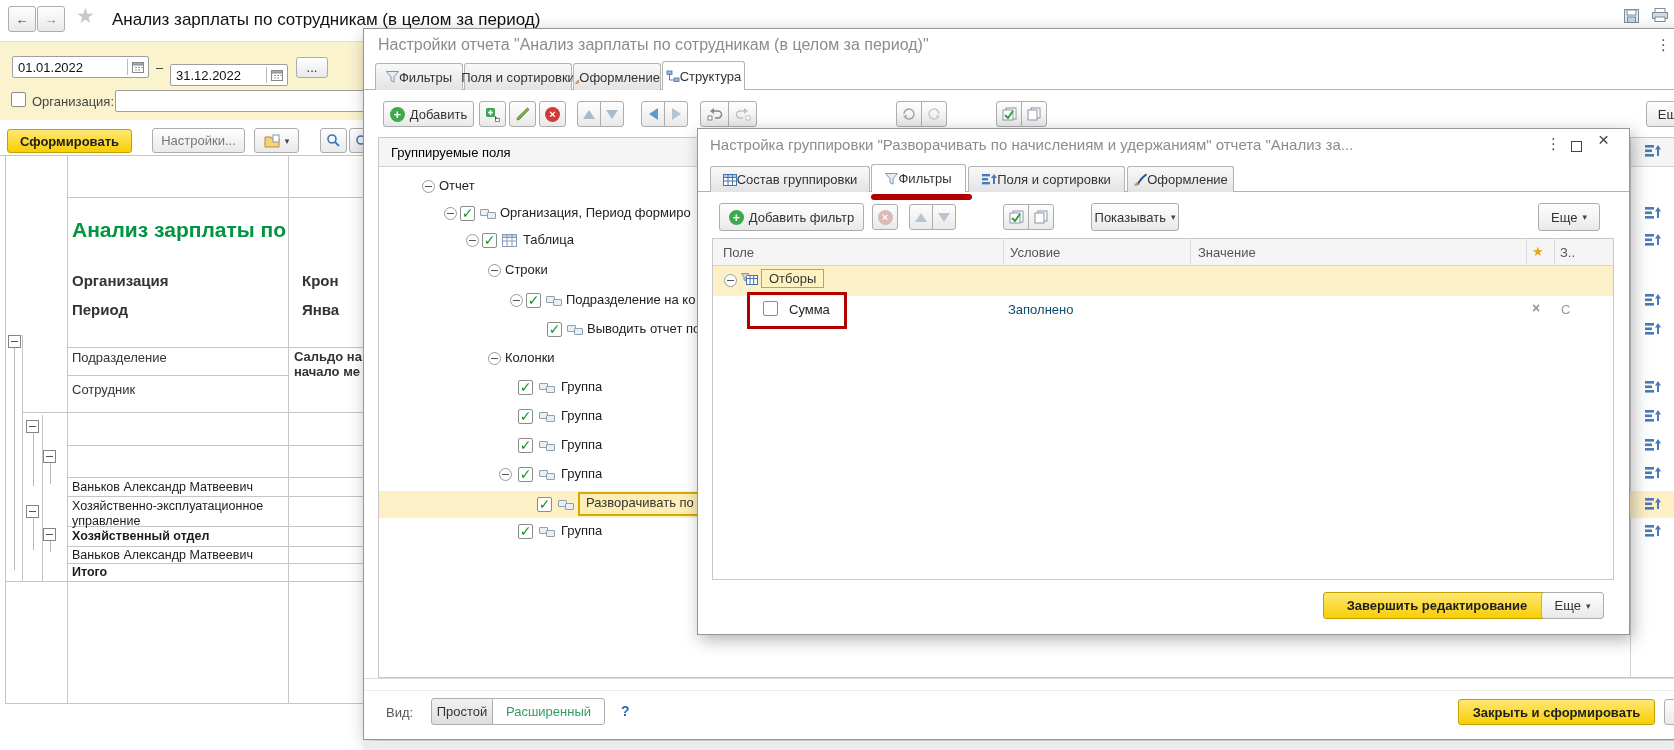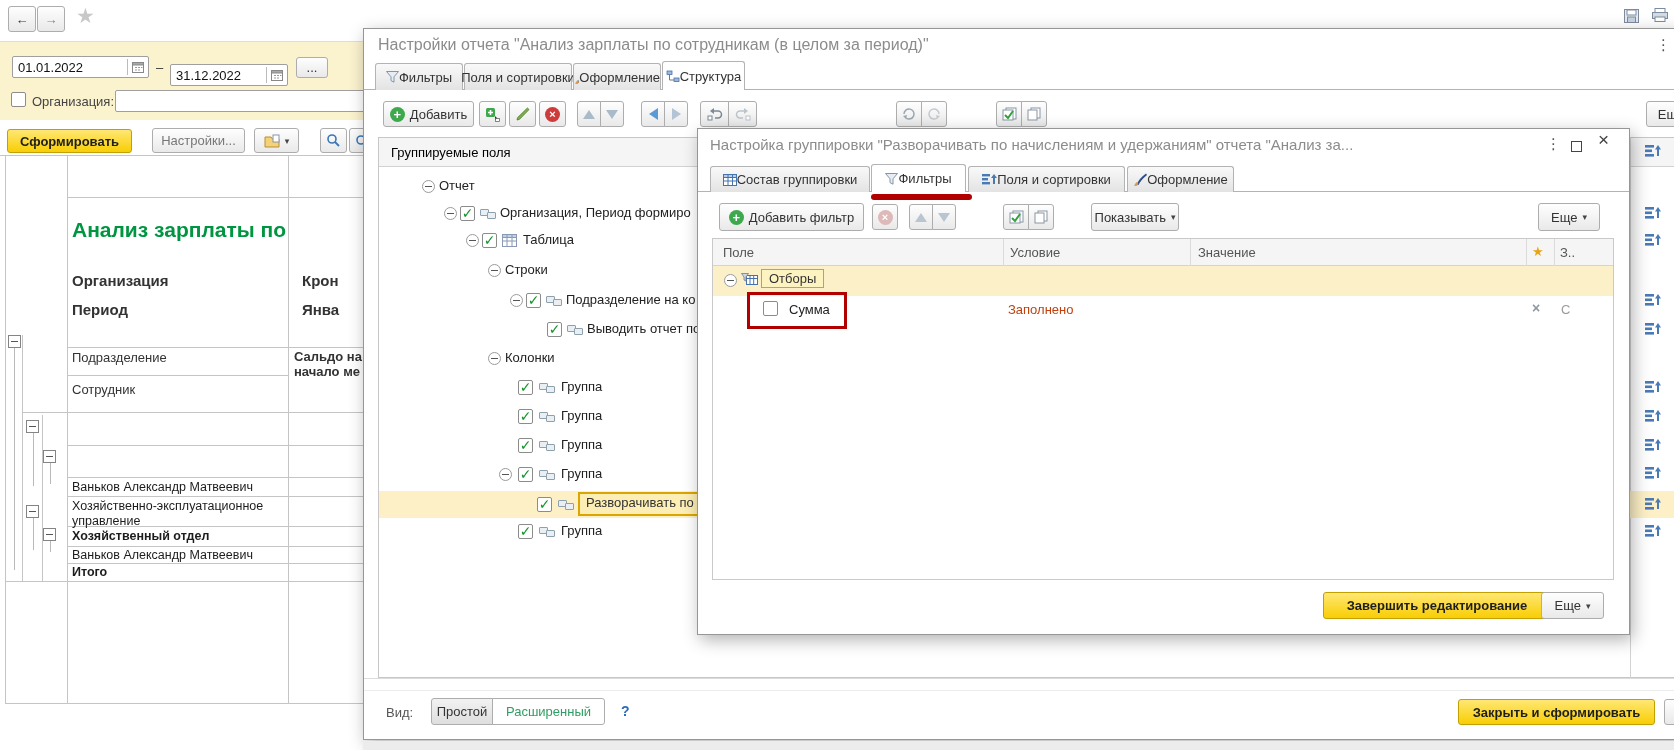--- a/index.html
+++ b/index.html
@@ -53,20 +53,21 @@
 <div id="screen">
 
 <div class="layer" style="z-index:1">
   <div class="btn" style="left:8px;top:6px;width:28px;height:26px">
         <span>←</span>
       </div>
   <div class="btn" style="left:37px;top:6px;width:28px;height:26px;color:#888">
         <span>→</span>
       </div>
   <div class="txt" style="left:76px;top:4px;font-size:21px;color:#c8c8c8">★</div>
+  <div class="txt" style="left:112px;top:10px;font-size:17px;color:#111">Анализ зарплаты по сотрудникам (в целом за период)</div>
   <div class="abs" style="left:1624px;top:9px"><svg width="15" height="14">
           <rect x="0.5" y="0.5" width="14" height="13" fill="#e8ecf2" stroke="#7d8b9e"></rect>
           <rect x="3" y="1" width="9" height="5" fill="#fff" stroke="#7d8b9e"></rect>
           <rect x="3.5" y="8" width="8" height="5.5" fill="#c7d2e0" stroke="#7d8b9e"></rect>
         </svg></div>
   <div class="abs" style="left:1652px;top:8px"><svg width="16" height="14">
           <rect x="3" y="0.5" width="10" height="4" fill="#fff" stroke="#7d8b9e"></rect>
           <rect x="0.5" y="4.5" width="15" height="6" fill="#d4dae2" stroke="#7d8b9e"></rect>
           <rect x="3" y="9" width="10" height="4.5" fill="#fff" stroke="#7d8b9e"></rect>
         </svg></div>
@@ -586,21 +587,21 @@
     <span class="abs" style="left:28px;top:7px"><svg width="17" height="15">
             <rect x="5.5" y="2.5" width="11" height="9" fill="#fff" stroke="#4473ad"></rect>
             <path d="M5.5 5.5h11M9 2.5v9M12.7 2.5v9" stroke="#4473ad"></path>
             <path d="M0.5 0.5h7L5 4v4L3 7V4Z" fill="#cfd8e2" stroke="#6b7c8d" stroke-width="0.8"></path>
           </svg></span>
     <span class="obox" style="position:absolute;left:48px;top:3px">Отборы</span>
   </div>
   <div class="abs" style="left:713px;top:296px;width:900px;height:30px;background:#fff">
     <span class="cb" style="left:50px;top:5px"></span>
     <span class="txt" style="left:76px;top:6px;color:#222">Сумма</span>
-    <span class="txt" style="left:295px;top:6px;color:#c2410c">Заполнено</span>
+    <span class="txt" style="left:295px;top:6px;color:#0c4a6e">Заполнено</span>
     <span class="txt b" style="left:819px;top:4px;font-size:14px;color:#8d98a3">×</span>
     <span class="txt" style="left:848px;top:6px;color:#9a9a9a">С</span>
   </div>
 
   <div class="btn ybtn" style="left:1323px;top:592px;width:228px;height:27px">
         <span>Завершить редактирование</span>
       </div>
   <div class="btn" style="left:1541px;top:592px;width:63px;height:27px">
         <span>Еще</span>
         <span style="font-size:9px;color:#444">▾</span>

